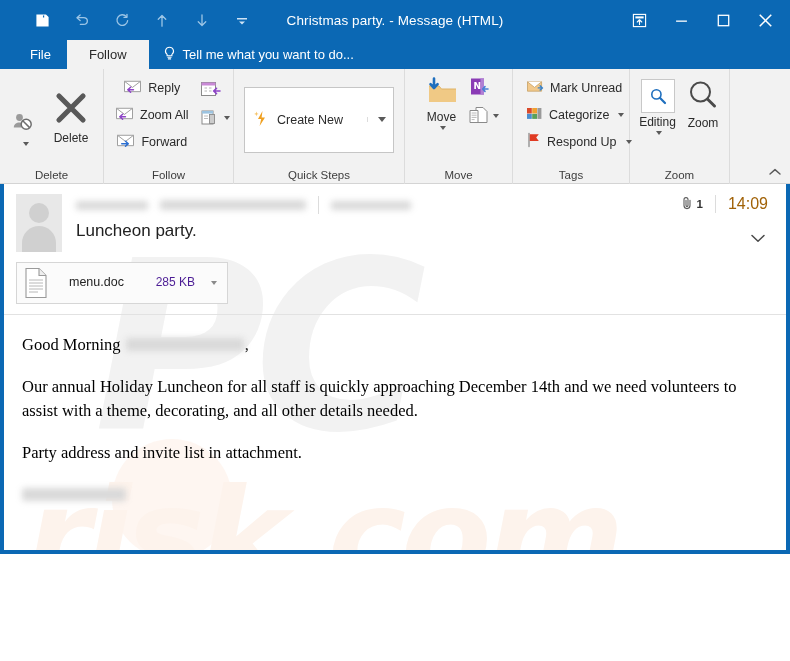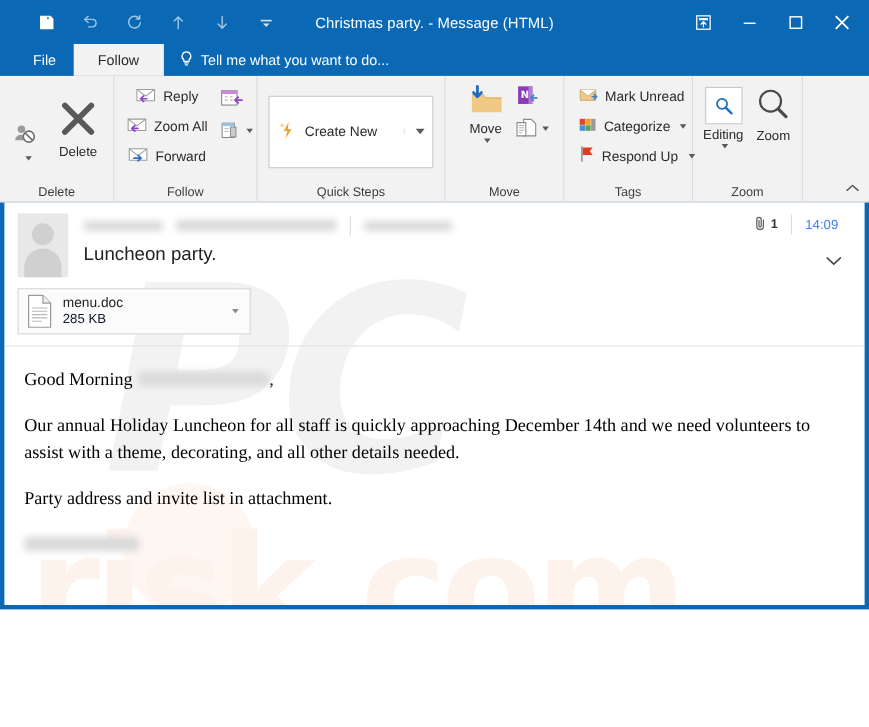--- a/index.html
+++ b/index.html
@@ -252,20 +252,21 @@
     color: #f2f2f2;
     letter-spacing: -12px;
     font-family: "DejaVu Sans", sans-serif;
     line-height: 1;
   }
   .wm-risk {
     position: absolute;
     left: 22px;
     top: 286px;
     font-size: 132px;
+    font-style: italic;
     font-weight: bold;
     color: #fdf3ec;
     letter-spacing: -5px;
     font-family: "DejaVu Sans", sans-serif;
     line-height: 1;
   }
   .wm-circle {
     position: absolute;
     left: 108px;
     top: 255px;
@@ -361,21 +362,21 @@
     color: #3a3a3a;
   }
   .attach-count {
     display: flex;
     align-items: center;
     gap: 4px;
     font-weight: bold;
     font-size: 11.5px;
     color: #333;
   }
-  .time { font-size: 12px; color: #3b82f6; min-width: 36px; }
+  .time { font-size: 16px; color: #a16207; min-width: 36px; }
 
   .expand-chev {
     position: absolute;
     right: 8px;
     top: 36px;
     color: #4a4a4a;
   }
 
   
   .attach-zone {
@@ -393,26 +394,26 @@
     gap: 8px;
   }
   .doc-icon {
     width: 26px; height: 32px;
     flex: 0 0 26px;
     position: relative;
   }
   .attach-meta {
     flex: 1;
     display: flex;
-    flex-direction: column;
     justify-content: space-between;
     line-height: 1.25;
+    margin-left: 12px;
   }
   .attach-name { font-size: 12.5px; color: #232323; }
-  .attach-size { font-size: 12px; color: #0f172a; }
+  .attach-size { font-size: 12px; color: #4c1d95; }
   .attach-caret {
     width: 18px;
     display: flex;
     align-items: center;
     justify-content: center;
   }
 
   
   .msg-body {
     padding: 18px 16px 0 18px;

